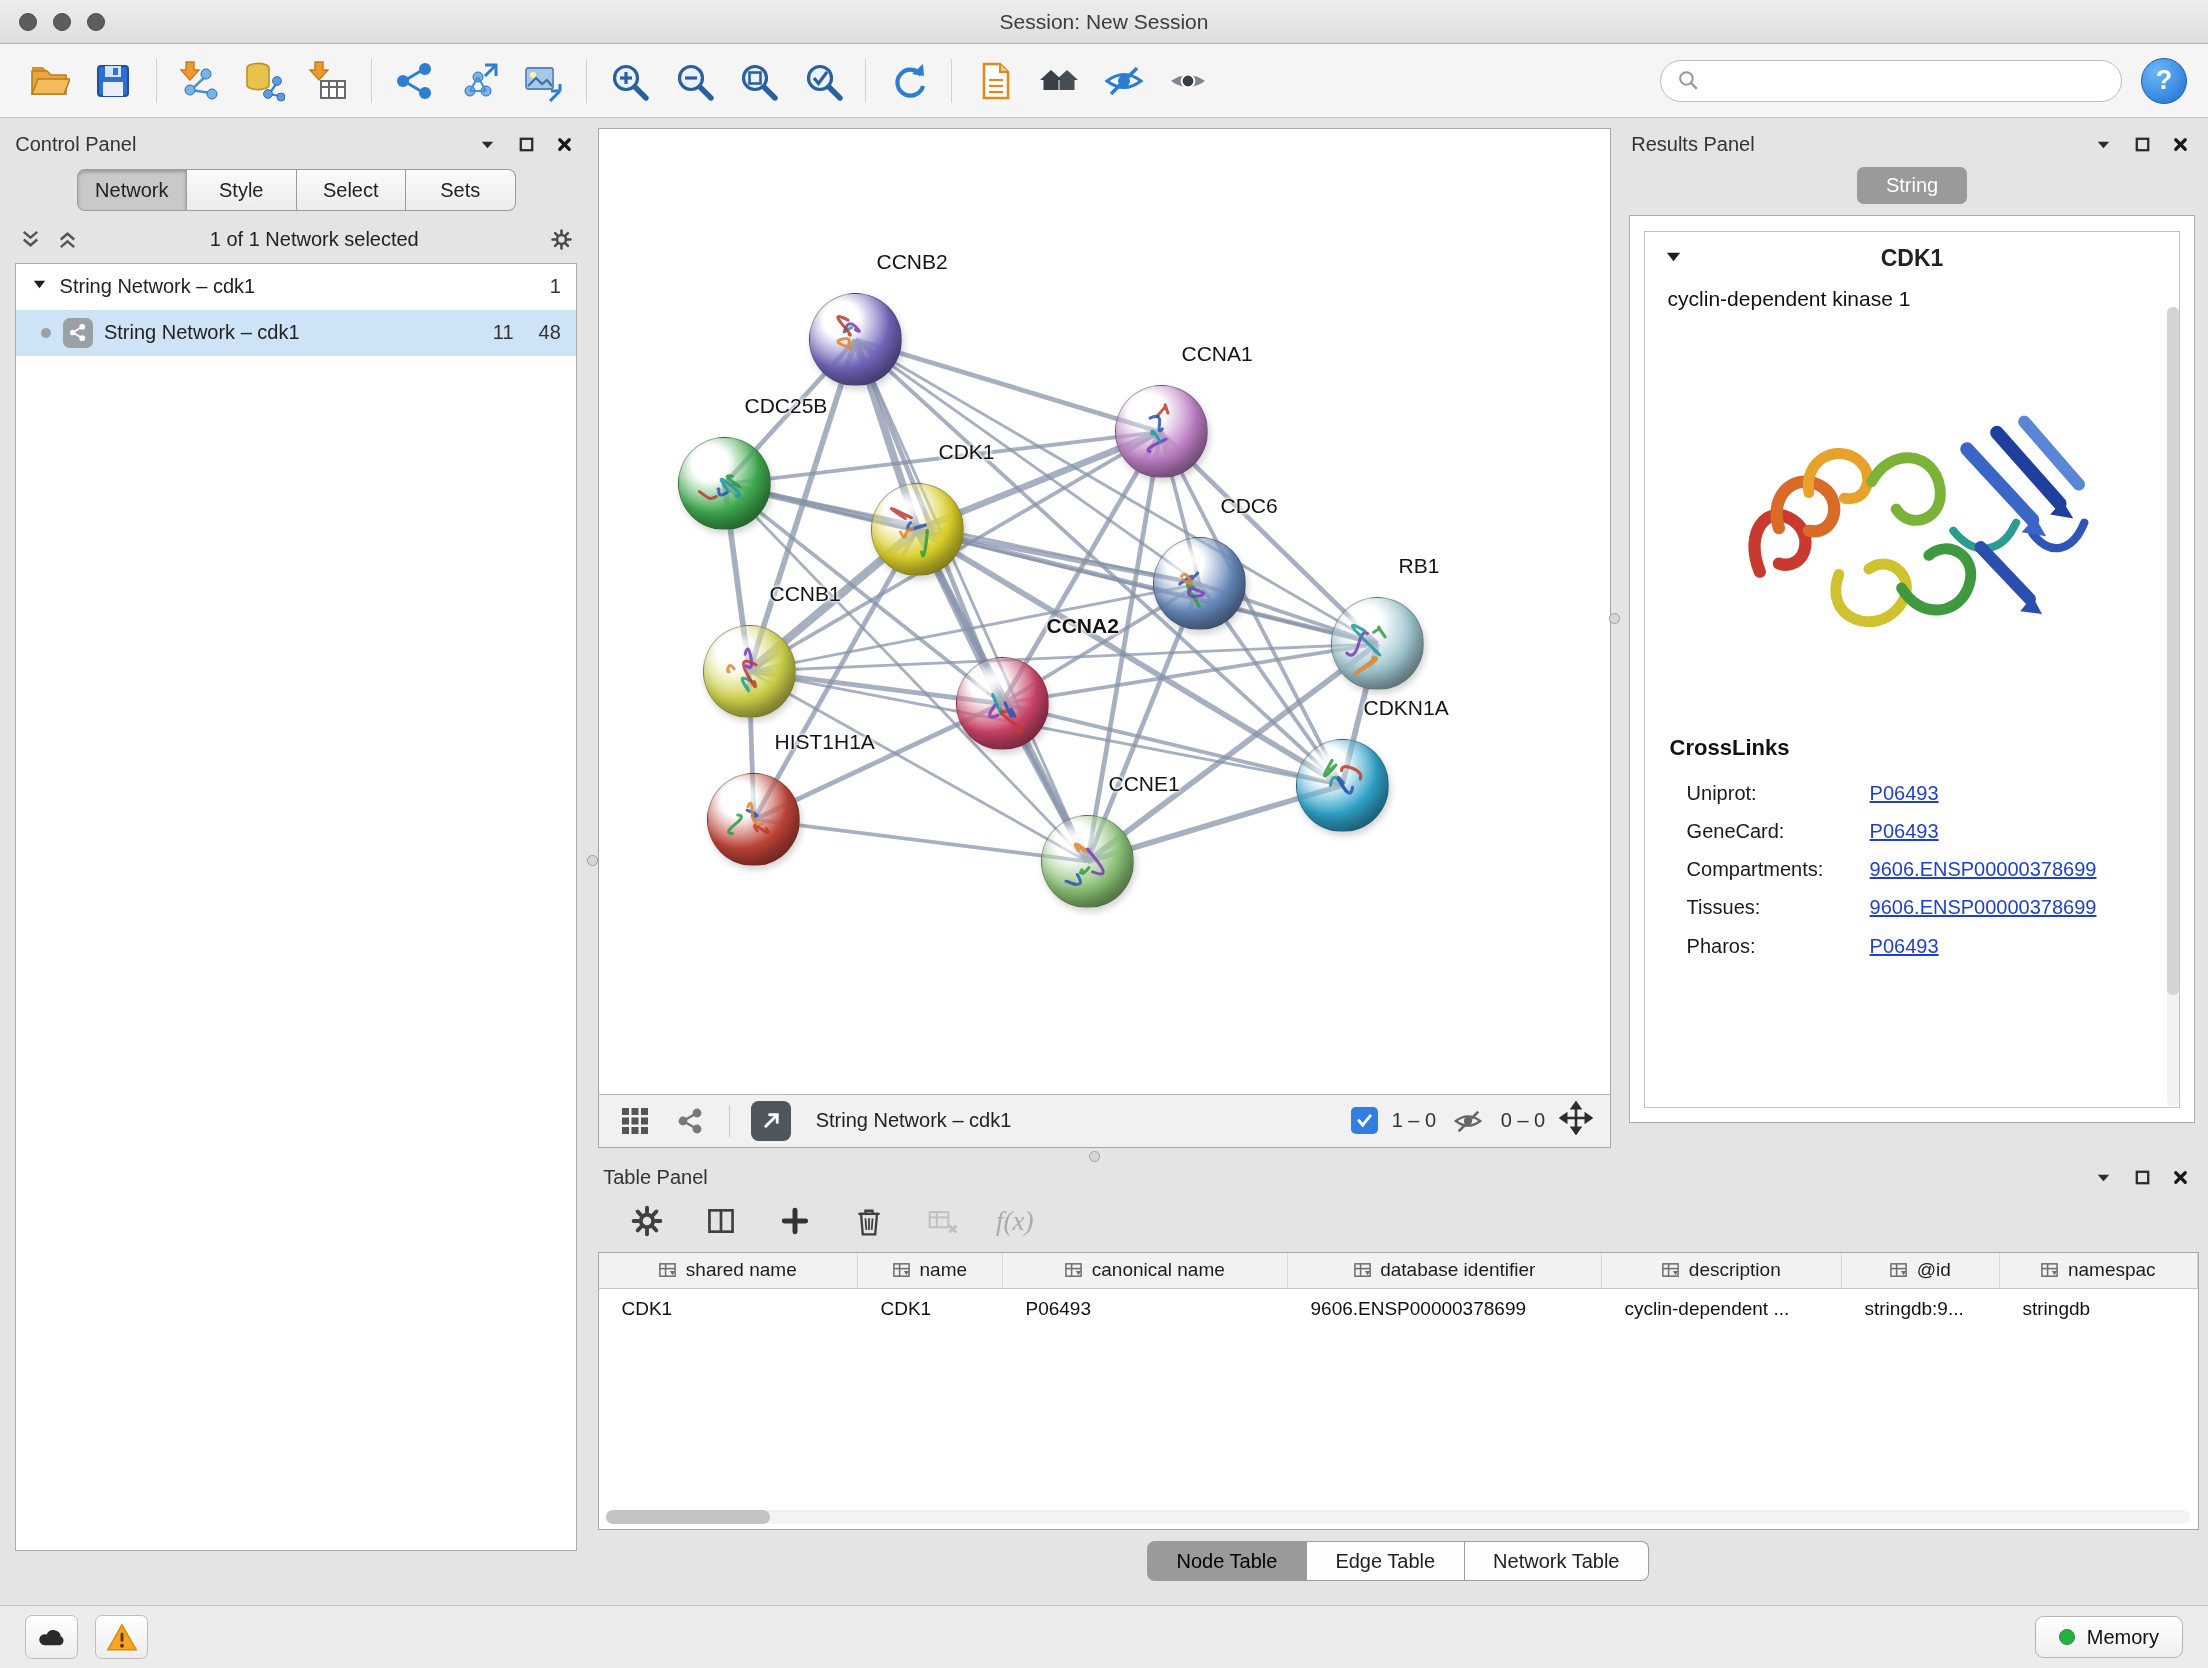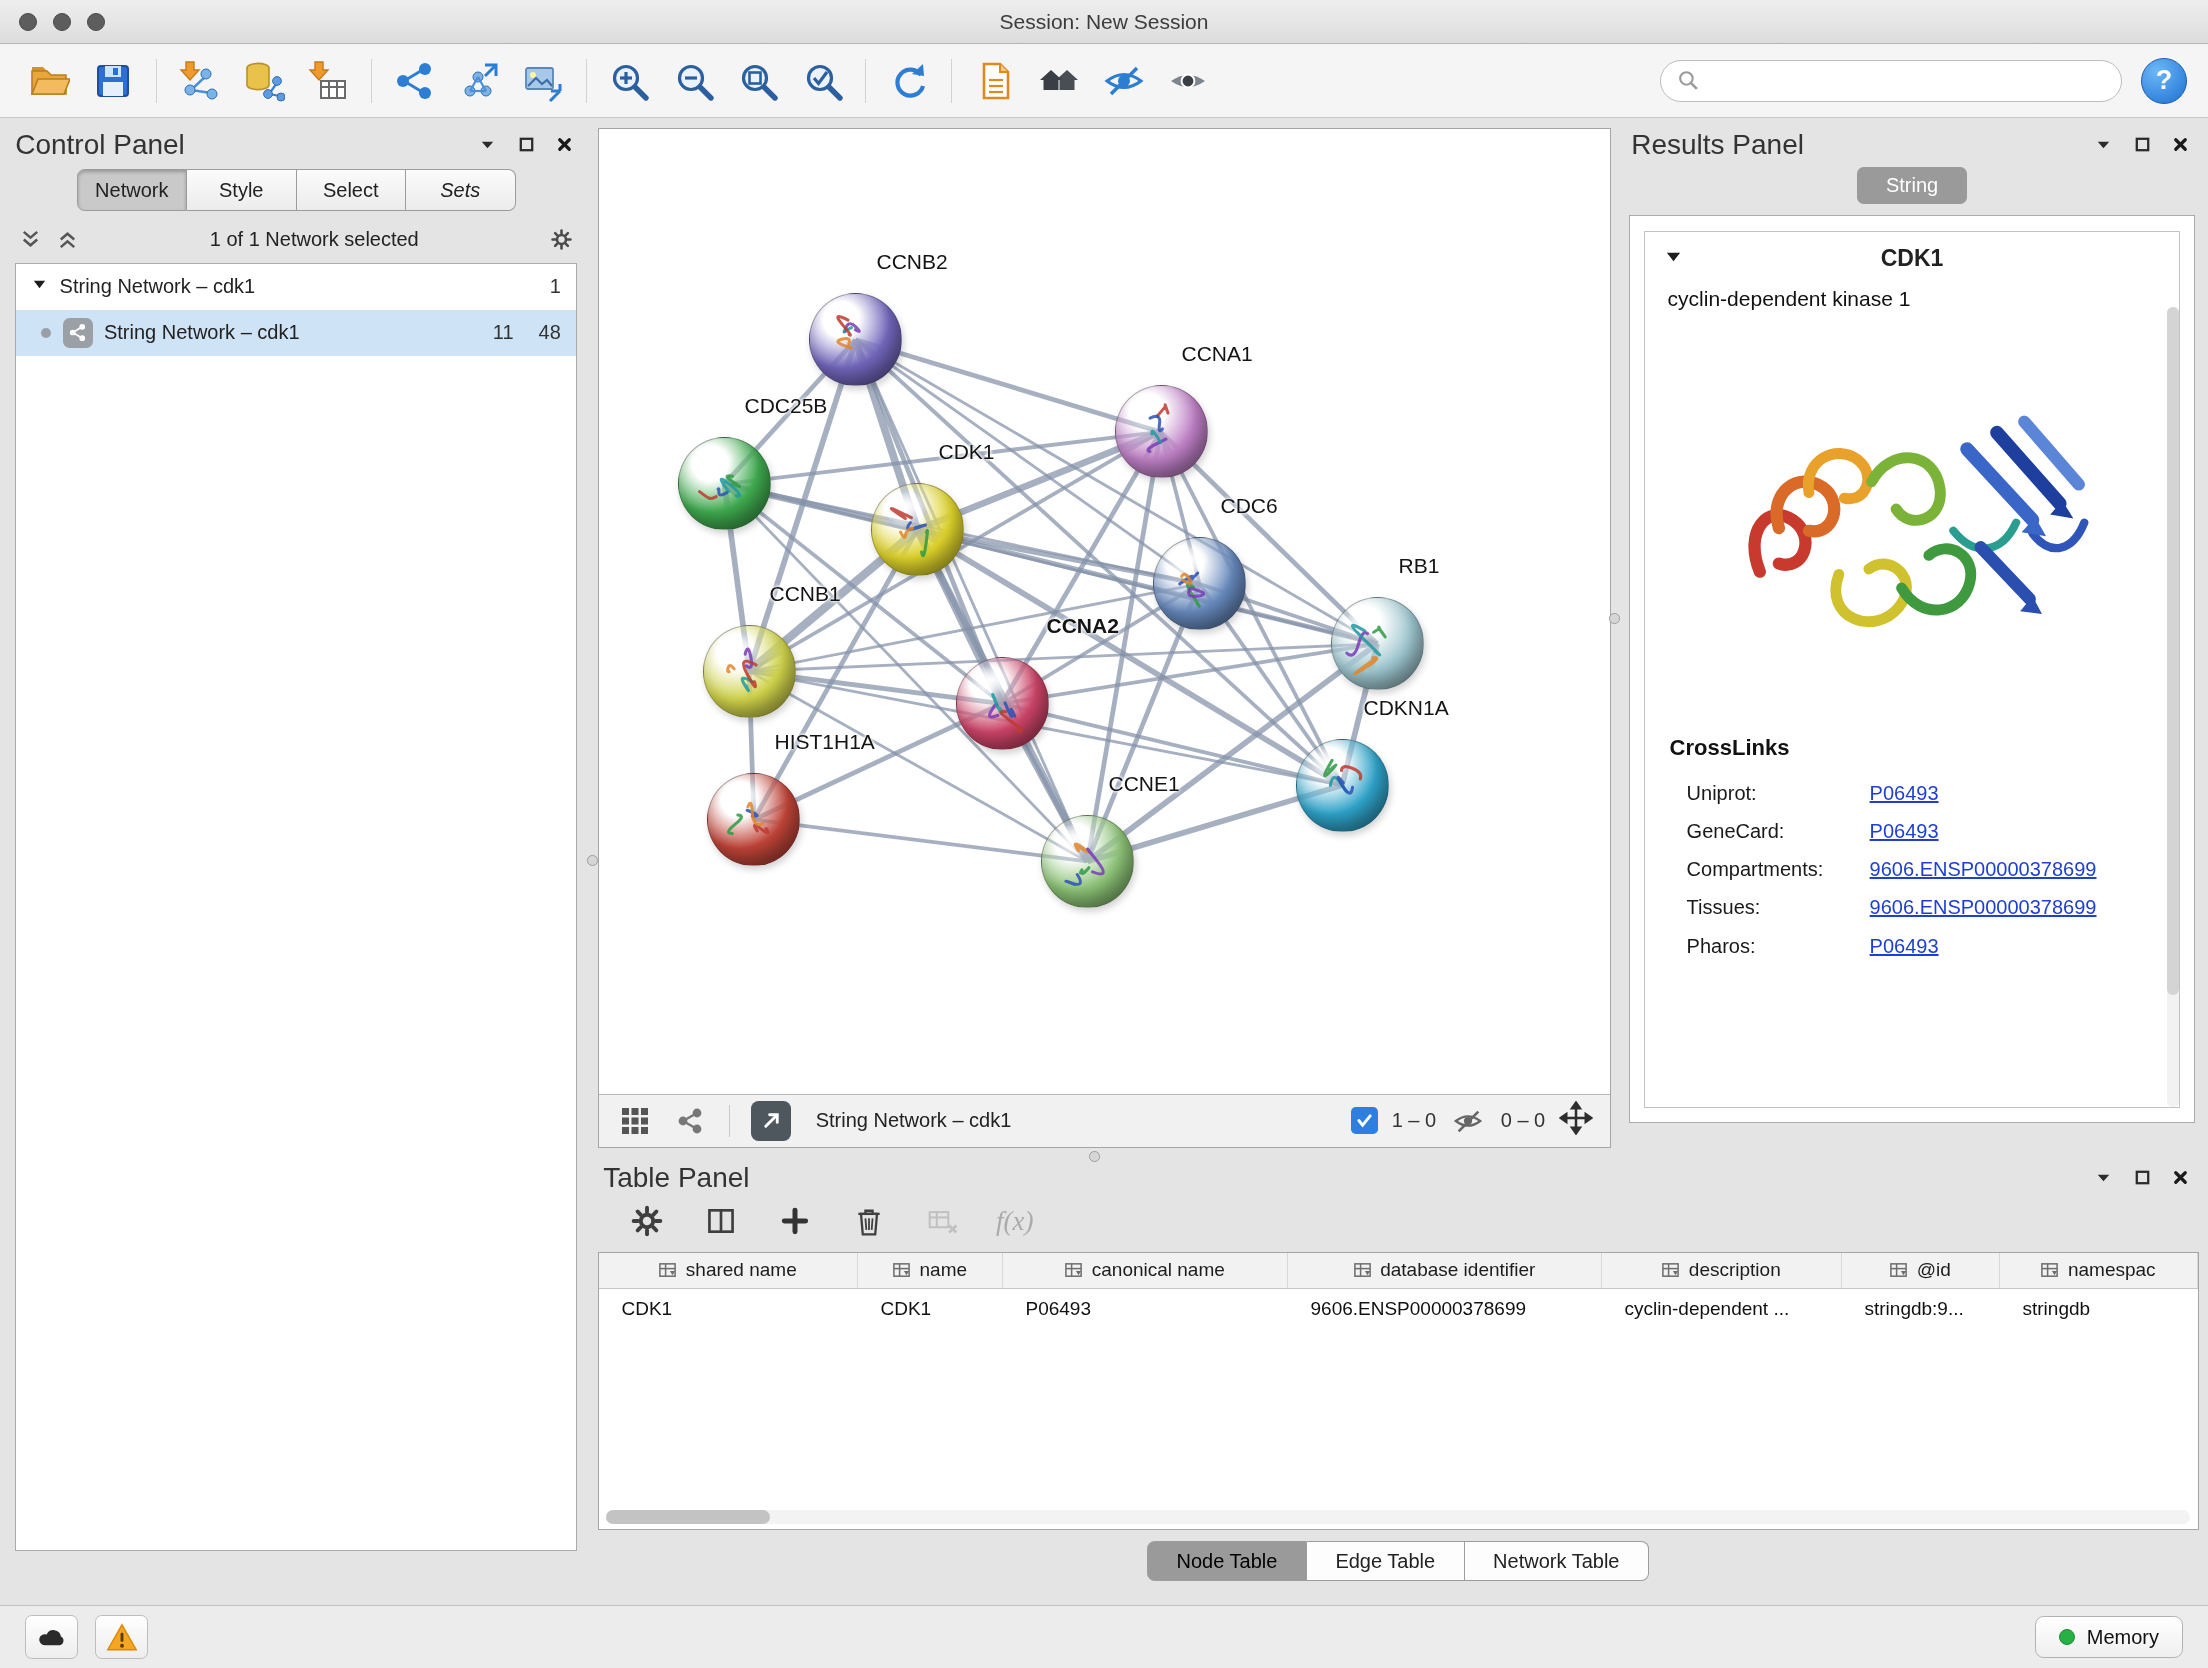--- a/index.html
+++ b/index.html
@@ -29,32 +29,32 @@
   .searchbox input{border:none;outline:none;flex:1;font-size:19px;background:transparent;color:#333;}
   .help-btn{width:46px;height:46px;border-radius:50%;margin-left:19px;color:#fff;font-size:27px;font-weight:bold;
     display:flex;align-items:center;justify-content:center;
     background:radial-gradient(circle at 34% 28%,#6db8f8,#1d6fd2);border:1px solid #1a5cb0;}
 
   
   .main{flex:1;display:flex;padding:9.5px 9.5px 0 9.5px;gap:15px;min-height:0;position:relative;}
 
   
   .panel-header{display:flex;align-items:center;height:34px;gap:13.3px;padding:0 5.7px;}
-  .panel-title{font-size:28px;color:#333;}
+  .panel-title{font-size:20px;color:#333;}
   .ph-spacer{flex:1;}
   .ph-icon{width:25px;height:25px;display:flex;align-items:center;justify-content:center;}
   .ph-icon svg{width:19px;height:19px;}
 
   
   .control-panel{width:573px;flex:0 0 auto;display:flex;flex-direction:column;}
   .cp-tabs{display:flex;width:439px;margin:7.6px auto 0 auto;}
   .cp-tab{flex:1;text-align:center;padding:8.6px 0;background:linear-gradient(#fbfbfb,#ececec);
     border:1px solid #9c9c9c;border-left:none;font-size:20px;color:#222;}
   .cp-tab:first-child{border-left:1px solid #9c9c9c;border-radius:7.6px 0 0 7.6px;}
-  .cp-tab:last-child{border-radius:0 7.6px 7.6px 0;font-style:italic;}
+  .cp-tab:last-child{border-radius:0 7.6px 7.6px 0;}
   .cp-tab.selected{background:#c9c9c9;box-shadow:inset 0 1.9px 3.8px rgba(0,0,0,.25);}
   .cp-sumrow{display:flex;align-items:center;margin:15px 7.6px 5.7px 7.6px;gap:9.5px;}
   .cp-sumrow .sicon{width:27px;height:27px;display:flex;align-items:center;justify-content:center;}
   .cp-sumrow .sicon svg{width:23px;height:23px;}
   .cp-summary{flex:1;text-align:center;font-size:20px;color:#222;}
   .cp-tree{flex:1;background:#fff;border:1px solid #ababab;margin:3.8px 5.7px 38px 5.7px;overflow:hidden;}
   .tree-row{display:flex;align-items:center;height:46px;padding:0 15px;font-size:20px;gap:11.4px;}
   .tree-row.selected{background:#cfe3f7;}
   .tree-caret svg{width:17px;height:17px;}
   .tree-dot{width:10.5px;height:10.5px;border-radius:50%;background:#9aa0a6;margin-left:9.5px;flex:0 0 auto;}

